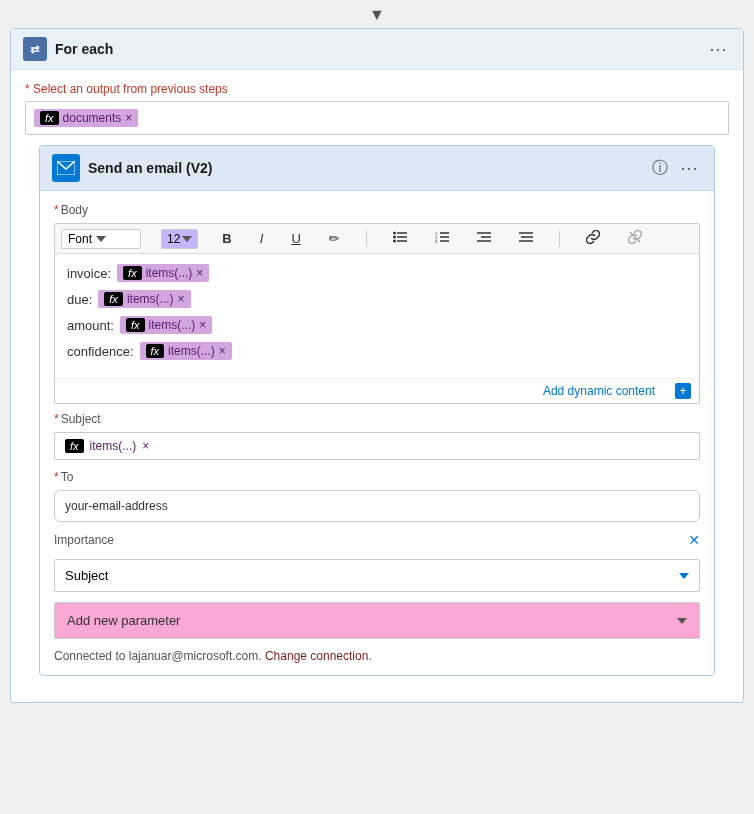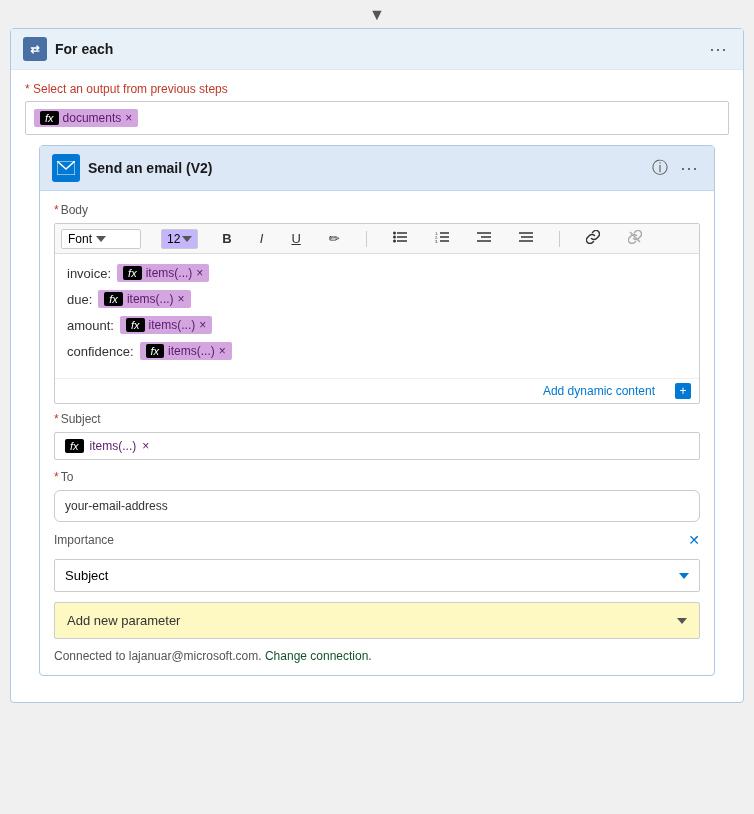--- a/index.html
+++ b/index.html
@@ -359,35 +359,35 @@
     }
 
     
     .add-param {
       display: flex;
       align-items: center;
       justify-content: space-between;
       border: 1px solid #ccc;
       border-radius: 2px;
       padding: 10px 12px;
-      background: #fef9c3;
+      background: #f9a8d4;
       cursor: pointer;
       margin-bottom: 10px;
       font-size: 13px;
       color: #333;
     }
 
     
     .connected-text {
       font-size: 12px;
       color: #555;
     }
 
     .connected-link {
-      color: #14532d;
+      color: #7f1d1d;
       cursor: pointer;
       text-decoration: none;
     }
 
     .chevron-down {
       display: inline-block;
       width: 0;
       height: 0;
       border-left: 5px solid transparent;
       border-right: 5px solid transparent;

